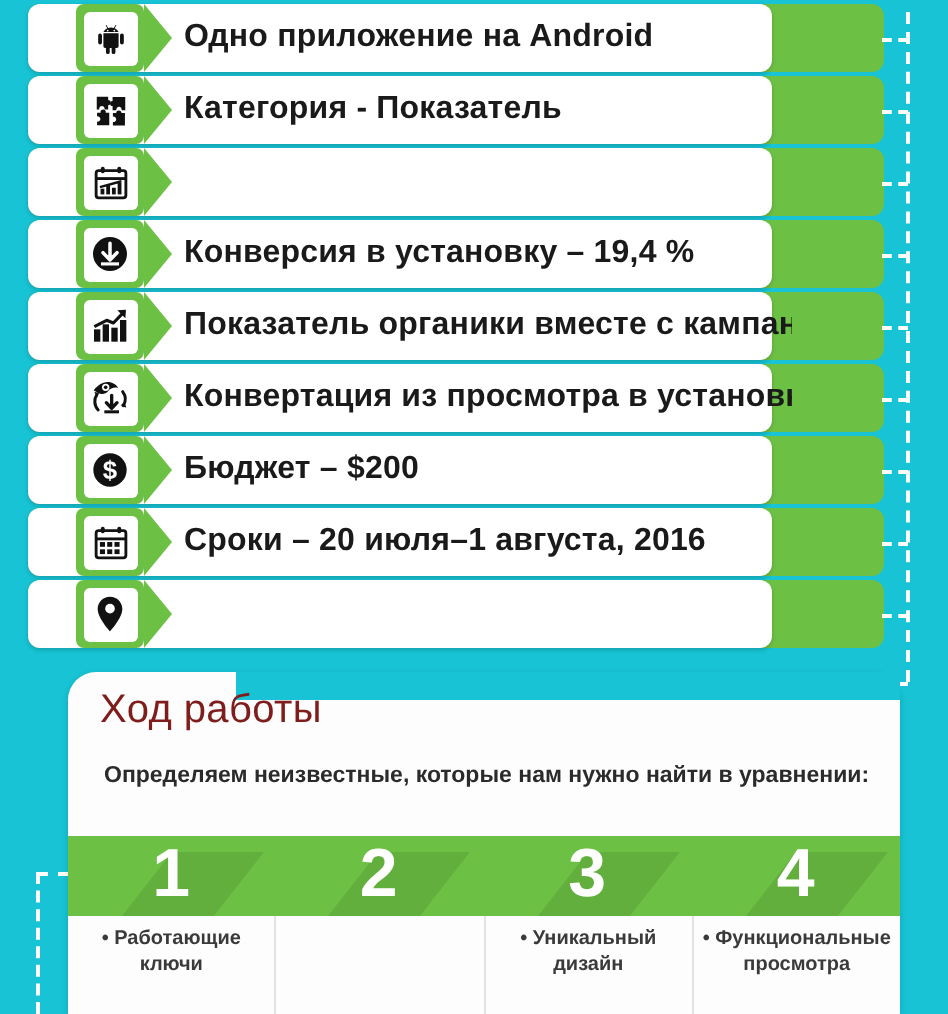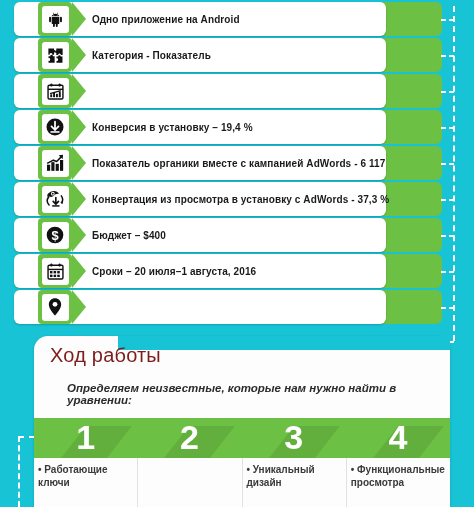--- a/index.html
+++ b/index.html
@@ -57,43 +57,43 @@
   .icon-inner svg{display:block;}
   .arrow{
     position:absolute;left:58px;top:0;width:0;height:0;
     border-top:17px solid transparent;
     border-bottom:17px solid transparent;
     border-left:14px solid #6cc144;
   }
   .row-label{
     position:absolute;left:78px;top:0;height:34px;right:46px;
     display:flex;align-items:center;
-    font-size:10px;font-weight:bold;color:#1a1a1a;
+    font-size:16px;font-weight:bold;color:#1a1a1a;
     letter-spacing:.1px;white-space:nowrap;overflow:hidden;
   }
 
   
   .card{
     position:absolute;left:34px;top:336px;width:416px;height:171px;
     background:#fdfdfd;
     border-radius:14px 14px 0 0;
     box-shadow:0 1px 3px rgba(0,0,0,.15);
     overflow:hidden;
   }
   .card-notch{
     position:absolute;left:118px;top:336px;width:332px;height:14px;
     background:#17c3d4;
   }
   .card-title{
     position:absolute;left:50px;top:344px;
     font-size:20px;color:#7f1d1d;letter-spacing:.2px;
   }
   .card-sub{
-    position:absolute;left:67px;top:382px;width:390px;
-    font-size:11.5px;font-weight:bold;color:#2b2b2b;font-style:italic;
+    position:absolute;left:52px;top:382px;width:390px;
+    font-size:11.5px;font-weight:bold;color:#2b2b2b;
   }
   .steps{
     position:absolute;left:34px;top:418px;width:416px;height:89px;
     display:flex;
   }
   .step{position:relative;flex:1;height:89px;background:#fdfdfd;}
   .step + .step{border-left:1px solid #e2e2e2;}
   .step-num-band{
     position:absolute;left:0;top:0;right:0;height:40px;
     background:#6cc144;overflow:hidden;
@@ -103,21 +103,21 @@
     position:absolute;left:0;right:0;top:-1px;text-align:center;
     font-size:34px;font-weight:bold;color:#ffffff;line-height:40px;
   }
   .step-shadow{
     position:absolute;left:50%;top:8px;width:46px;height:70px;
     background:rgba(0,0,0,.09);
     transform:skewX(-38deg);transform-origin:top left;
   }
   .step-text{
     position:absolute;left:4px;right:4px;top:46px;
-    text-align:left;font-size:10px;font-weight:bold;
+    text-align:center;font-size:10px;font-weight:bold;
     color:#3a3a3a;line-height:12.5px;
   }
 </style>
 </head>
 <body>
 
 <div id="infographic">
 
   <div class="dash-v"></div>
   <div class="dash-h-top"></div>
@@ -240,21 +240,21 @@
       <div class="row-white"></div>
       <div class="icon-wrap">
         <div class="icon-inner">
           <svg width="20" height="20" viewBox="0 0 24 24">
             <circle cx="12" cy="12" r="10" fill="#111"></circle>
             <text x="12" y="17.6" text-anchor="middle" font-family="Liberation Sans, sans-serif" font-size="15.5" font-weight="bold" fill="#fff">$</text>
           </svg>
         </div>
       </div>
       <div class="arrow"></div>
-      <div class="row-label">Бюджет – $400</div>
+      <div class="row-label">Бюджет – $200</div>
     </div>
 
     <div class="row">
       <div class="row-green"></div>
       <div class="row-white"></div>
       <div class="icon-wrap">
         <div class="icon-inner">
           <svg width="19" height="19" viewBox="0 0 24 24">
             <rect x="2.6" y="4.2" width="18.8" height="17.2" rx="1.6" fill="none" stroke="#111" stroke-width="1.8"></rect>
             <line x1="2.6" y1="9.4" x2="21.4" y2="9.4" stroke="#111" stroke-width="1.8"></line>

